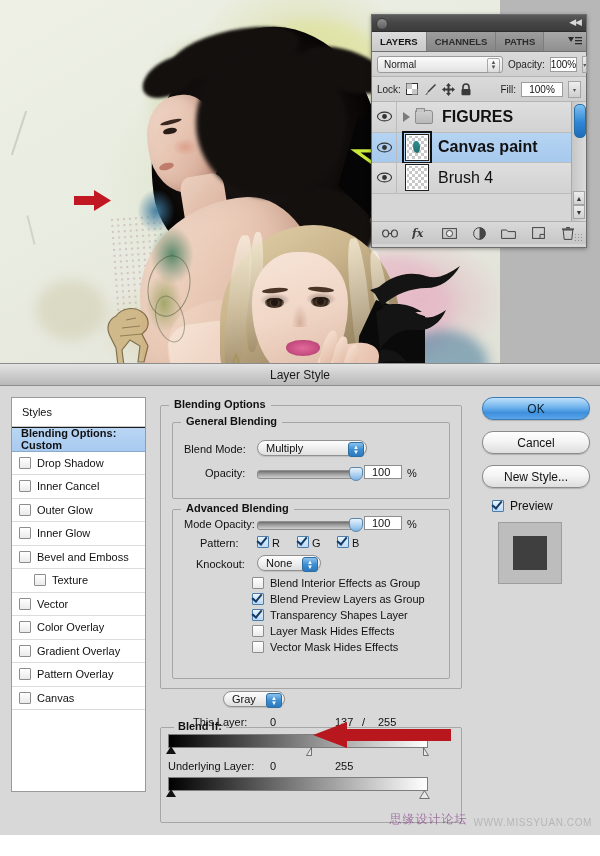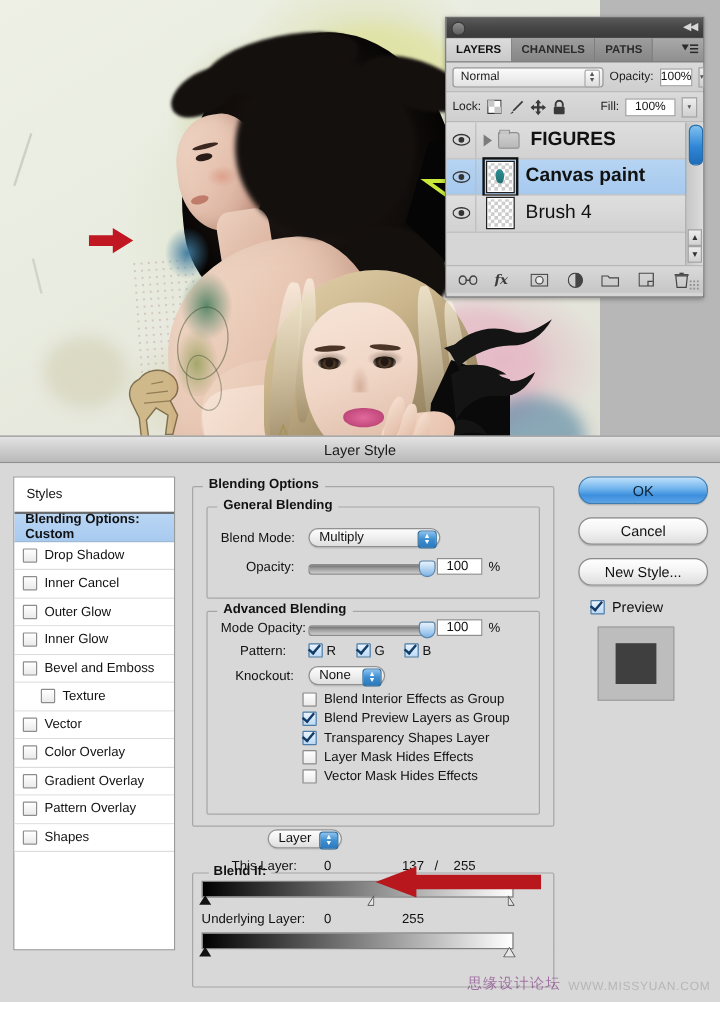--- a/index.html
+++ b/index.html
@@ -598,21 +598,21 @@
       <div class="st-item">
         <span class="cbox"></span>
         <span>Gradient Overlay</span>
       </div>
       <div class="st-item">
         <span class="cbox"></span>
         <span>Pattern Overlay</span>
       </div>
       <div class="st-item">
         <span class="cbox"></span>
-        <span>Shapes</span>
+        <span>Canvas</span>
       </div>
     </div>
 
     <div class="opt-col">
 
       <div class="fs" style="left:0;top:8px;width:300px;height:282px;">
         <span class="fs-legend">Blending Options</span>
       </div>
 
       <div class="fs" style="left:12px;top:25px;width:276px;height:75px;">
@@ -680,21 +680,21 @@
           <span class="lbl">Vector Mask Hides Effects</span>
         </div>
       </div>
 
       <div class="fs" style="left:0;top:302px;width:300px;height:94px;margin-top:28px;">
         <span class="fs-legend" style="left:8px;width:120px;background:transparent;">
           <span style="background:#d8d8d8;padding:0 4px;">Blend If:</span>
         </span>
       </div>
       <div class="pill" style="position:absolute;left:63px;top:294px;width:62px;">
-        <span>Layer</span>
+        <span>Gray</span>
         <span class="bluebtn">
             <span>▲</span>
             <span>▼</span>
           </span>
       </div>
 
       <span class="lbl" style="position:absolute;left:33px;top:319px;">This Layer:</span>
       <span class="lbl" style="position:absolute;left:110px;top:319px;">0</span>
       <span class="lbl" style="position:absolute;left:175px;top:319px;">137</span>
       <span class="lbl" style="position:absolute;left:202px;top:319px;">/</span>

